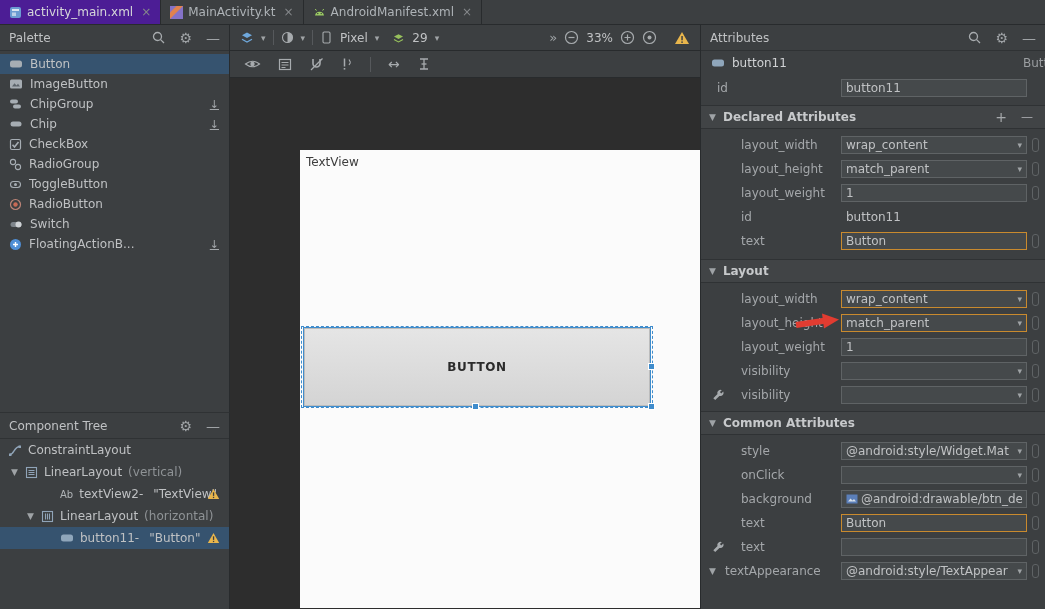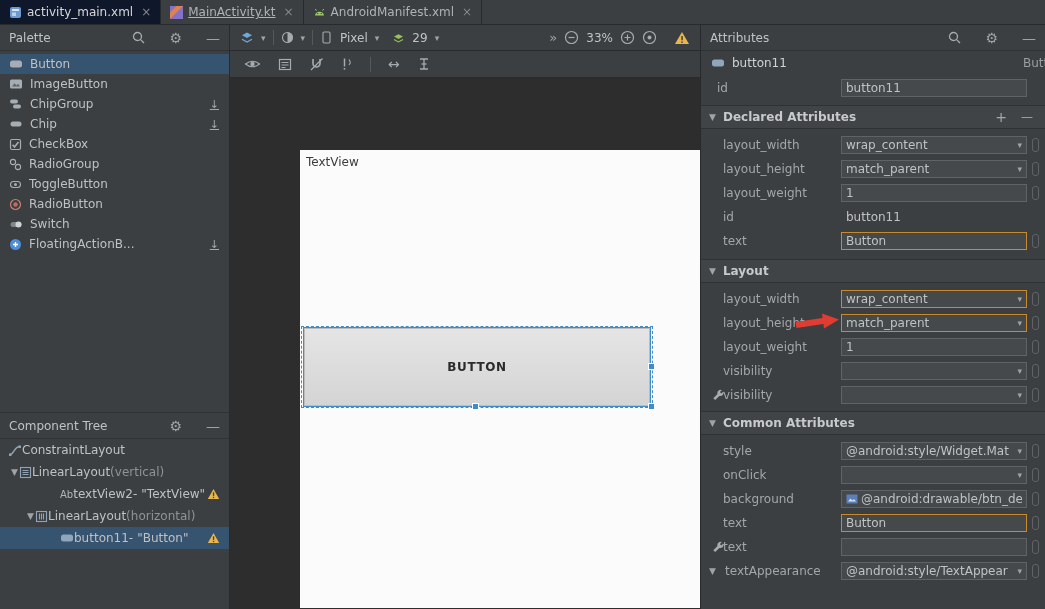--- a/index.html
+++ b/index.html
@@ -2,40 +2,40 @@
 <html><head>
 <meta charset="utf-8">
 <style>
   *{box-sizing:border-box;margin:0;padding:0}
   body{margin:0;background:#2b2b2b;font-family:"DejaVu Sans","Liberation Sans",sans-serif;}
   .app{position:relative;width:1045px;height:609px;background:#3c3f41;overflow:hidden;color:#bfc1c3;font-size:12px;cursor:default;user-select:none}
   svg{display:block}
   
   .tabbar{position:absolute;top:0;left:0;right:0;height:25px;background:#3c3f41;border-bottom:1px solid #282b2d;display:flex}
   .tab{display:flex;align-items:center;gap:5px;padding:0 9px;border-right:1px solid #282b2d;color:#aeb3b7}
-  .tab.sel{background:#0f172a;color:#d5d7d9}
+  .tab.sel{background:#4c1d95;color:#d5d7d9}
   .tab .close{color:#85888b;font-size:12px;margin-left:3px}
-  .tab.u .lbl{text-decoration:underline}
+  .tab.u .lbl{}
   
-  .panel-hd{height:26px;display:flex;align-items:center;gap:24px;padding:0 9px;border-bottom:1px solid #2f3234;color:#c0c2c4}
+  .panel-hd{height:26px;display:flex;align-items:center;gap:14px;padding:0 9px;border-bottom:1px solid #2f3234;color:#c0c2c4}
   .panel-hd .ttl{flex:1}
   .hd-ico{color:#9fa3a6;font-size:14px;line-height:1}
   
   .palette-panel{position:absolute;left:0;top:25px;width:230px;height:387px;background:#3c3f41;border-right:1px solid #282b2d}
   .palette-body{display:flex;height:360px}
   .cat-col{width:88px;border-right:1px solid #2f3234;padding-top:2px}
   .cat-item{height:24px;line-height:24px;padding-left:10px}
   .cat-item.sel{background:#36536f;color:#e0e2e4}
   .comp-col{flex:1;padding-top:3px}
   .comp-item{height:20px;display:flex;align-items:center;gap:7px;padding-left:9px;position:relative}
   .comp-item.sel{background:#36536f}
   .comp-item .dl{position:absolute;right:10px;color:#a3a7aa;text-decoration:underline;font-size:11px}
   
   .tree-panel{position:absolute;left:0;top:412px;width:230px;height:197px;background:#3c3f41;border-right:1px solid #282b2d;border-top:1px solid #2f3234}
-  .tree-row{height:22px;display:flex;align-items:center;gap:0;position:relative}
+  .tree-row{height:22px;display:flex;align-items:center;gap:6px;position:relative}
   .tree-row.sel{background:#36536f}
   .tarr{color:#9fa3a6;font-size:9px;width:9px;text-align:center}
   .tree-suffix{color:#8f9396}
   .tree-val{margin-left:4px}
   .tree-warn{position:absolute;right:9px;top:5px}
   
   .canvas-region{position:absolute;left:230px;top:25px;width:470px;height:584px;background:#2d2d2d}
   .dtb{height:26px;background:#3c3f41;border-bottom:1px solid #282b2d;display:flex;align-items:center;gap:7px;padding:0 10px;color:#c0c2c4}
   .dtb .grow{flex:1}
   .caret{font-size:9px;color:#9fa3a6}
@@ -48,21 +48,21 @@
   .tv-label{position:absolute;left:6px;top:5px;color:#3d3d3d}
   .ll-sel{position:absolute;left:1px;top:176px;width:352px;height:82px;border:1px dashed #3f8ccc}
   .abutton{position:absolute;left:4px;top:178px;width:346px;height:78px;background:linear-gradient(#e5e5e5,#d4d4d4);border:1px solid #bcbcbc;box-shadow:0 0 0 1px #3f8ccc;display:flex;align-items:center;justify-content:center;font-weight:bold;letter-spacing:.6px;color:#2b2b2b}
   .handle{position:absolute;width:7px;height:7px;background:#3f8ccc;border:1px solid #fff}
   
   .attrs{position:absolute;left:700px;top:25px;width:345px;height:584px;background:#3c3f41;border-left:1px solid #282b2d;overflow:hidden}
   .comp-row{height:24px;display:flex;align-items:center;gap:7px;padding-left:10px;color:#d0d2d4;position:relative}
   .comp-type{position:absolute;left:322px;color:#9b9ea1;white-space:nowrap}
   .id-row{height:26px;position:relative}
   .attr-row{height:24px;position:relative}
-  .attr-label{position:absolute;left:22px;top:5px;color:#a4a7aa;white-space:nowrap}
+  .attr-label{position:absolute;left:40px;top:5px;color:#a4a7aa;white-space:nowrap}
   .id-row .attr-label{left:16px;top:6px}
   .attr-box{position:absolute;left:140px;top:3px;width:186px;height:18px;background:#45494b;border:1px solid #5f6365;display:flex;align-items:center;padding:0 4px;color:#c0c2c4}
   .id-row .attr-box{top:4px}
   .attr-box .vt{flex:1;overflow:hidden;white-space:nowrap}
   .attr-box.hl{border-color:#c98a2e}
   .attr-plain{position:absolute;left:145px;top:5px;color:#c0c2c4}
   .mini{position:absolute;left:331px;top:5px;width:7px;height:14px;border:1px solid #5f6365;border-radius:3px}
   .sec-hd{height:24px;display:flex;align-items:center;gap:7px;padding-left:8px;background:#414446;border-top:1px solid #2f3234;border-bottom:1px solid #2f3234;font-weight:bold;color:#c7c9cb;position:relative}
   .sec-hd .arr{font-size:9px;color:#9fa3a6;font-weight:normal}
   .sec-hd .plus{position:absolute;right:38px;font-weight:normal;font-size:14px;color:#a6a9ac}

